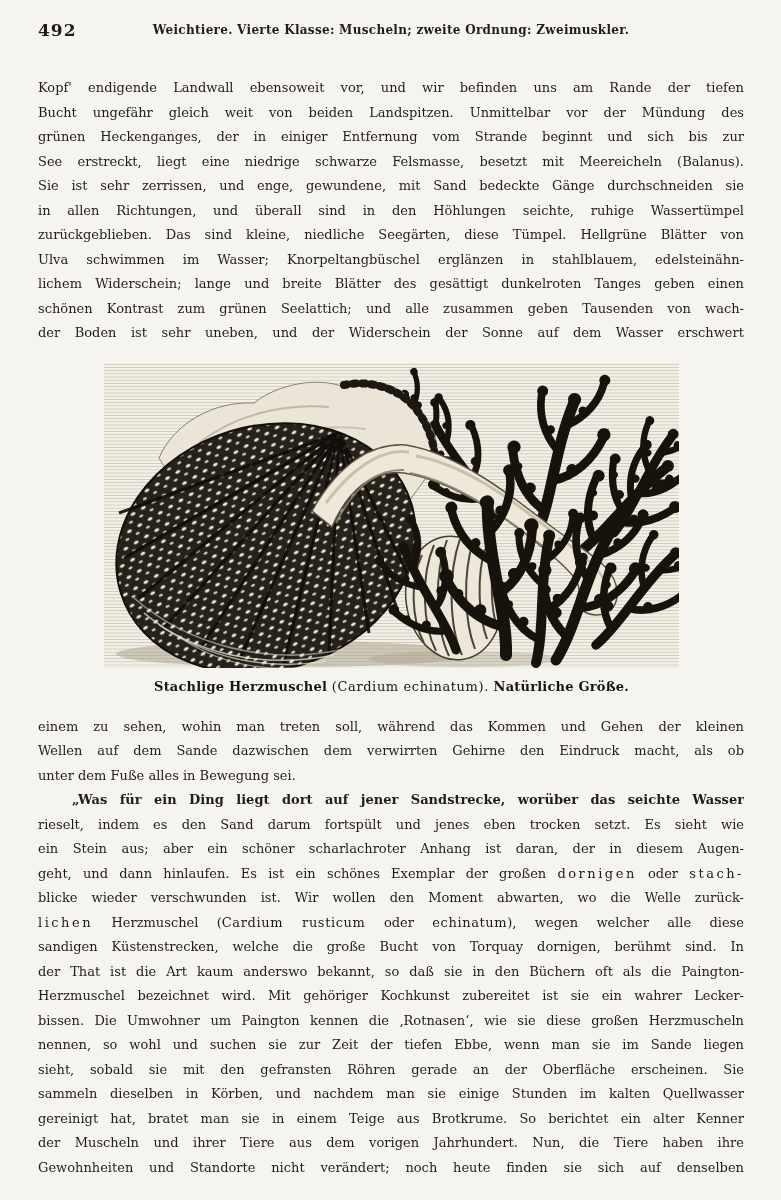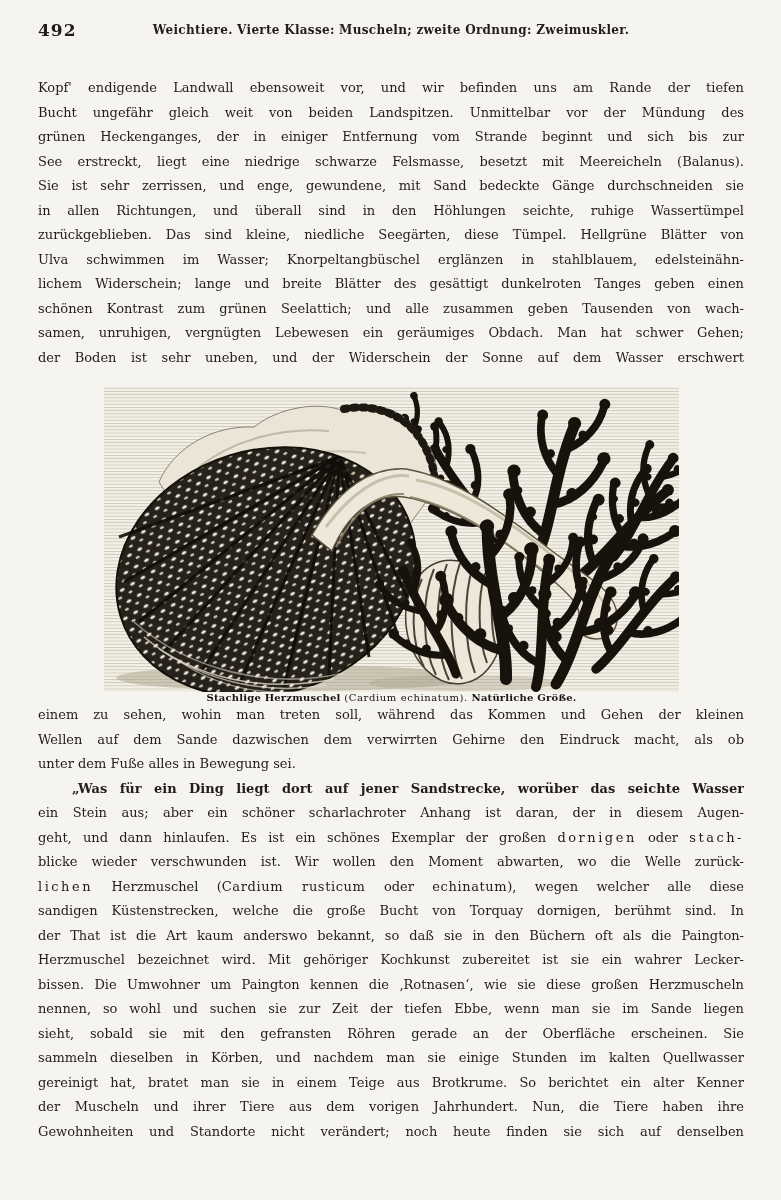--- a/index.html
+++ b/index.html
@@ -19,23 +19,23 @@
     font-size:13px; line-height:24.5px; height:24.5px;
     text-align:justify; text-align-last:justify;
     overflow:hidden;
   }
   .line.end { text-align-last:left; }
   .line.indent { padding-left:34px;font-weight:bold; }
   .sp { letter-spacing:2.5px; }
   .latin { letter-spacing:0.6px; }
   .figure { margin:17px 0 0 66px; width:575px; }
   .figure svg { display:block; }
-  figcaption { text-align:center; font-size:10px; letter-spacing:0.2px; color:#181511; }
+  figcaption { text-align:center; font-size:13px; margin-top:11px; letter-spacing:0.2px; color:#181511; }
   .cap-de { font-weight:bold; }
-  .para2 { }
+  .para2 { margin-top:21px; }
 </style>
 </head>
 <body>
 
 <div class="page">
 
   <div class="running-header">
     <span class="pagenum">492</span>
     <span class="headtitle">Weichtiere.  Vierte Klasse: Muscheln; zweite Ordnung: Zweimuskler.</span>
   </div>
@@ -44,21 +44,20 @@
     <div class="line">Kopf' endigende Landwall ebensoweit vor, und wir befinden uns am Rande der tiefen</div>
     <div class="line">Bucht ungefähr gleich weit von beiden Landspitzen.  Unmittelbar vor der Mündung des</div>
     <div class="line">grünen Heckenganges, der in einiger Entfernung vom Strande beginnt und sich bis zur</div>
     <div class="line">See erstreckt, liegt eine niedrige schwarze Felsmasse, besetzt mit Meereicheln (Balanus).</div>
     <div class="line">Sie ist sehr zerrissen, und enge, gewundene, mit Sand bedeckte Gänge durchschneiden sie</div>
     <div class="line">in allen Richtungen, und überall sind in den Höhlungen seichte, ruhige Wassertümpel</div>
     <div class="line">zurückgeblieben.  Das sind kleine, niedliche Seegärten, diese Tümpel.  Hellgrüne Blätter von</div>
     <div class="line">Ulva schwimmen im Wasser; Knorpeltangbüschel erglänzen in stahlblauem, edelsteinähn-</div>
     <div class="line">lichem Widerschein; lange und breite Blätter des gesättigt dunkelroten Tanges geben einen</div>
     <div class="line">schönen Kontrast zum grünen Seelattich; und alle zusammen geben Tausenden von wach-</div>
-    <div class="line">samen, unruhigen, vergnügten Lebewesen ein geräumiges Obdach.  Man hat schwer Gehen;</div>
     <div class="line">der Boden ist sehr uneben, und der Widerschein der Sonne auf dem Wasser erschwert</div>
   </div>
 
   <figure class="figure">
     <svg viewBox="0 0 575 305" width="575" height="305">
       <defs>
         <pattern id="hatch" width="7" height="3.2" patternUnits="userSpaceOnUse">
           <rect width="7" height="3.2" fill="#f2efe6"></rect>
           <line x1="0" y1="1.2" x2="7" y2="1.2" stroke="#c3bcaa" stroke-width="0.7"></line>
         </pattern>
@@ -176,20 +175,21 @@
   </figure>
 
   <div class="para para2">
     <div class="line">einem zu sehen, wohin man treten soll, während das Kommen und Gehen der kleinen</div>
     <div class="line">Wellen auf dem Sande dazwischen dem verwirrten Gehirne den Eindruck macht, als ob</div>
     <div class="line end">unter dem Fuße alles in Bewegung sei.</div>
   </div>
 
   <div class="para">
     <div class="line indent">„Was für ein Ding liegt dort auf jener Sandstrecke, worüber das seichte Wasser</div>
+    <div class="line">rieselt, indem es den Sand darum fortspült und jenes eben trocken setzt.  Es sieht wie</div>
     <div class="line">ein Stein aus; aber ein schöner scharlachroter Anhang ist daran, der in diesem Augen-</div>
     <div class="line"><span>geht, und dann hinlaufen.  Es ist ein schönes Exemplar der großen </span><span class="sp">dornigen</span><span> oder </span><span class="sp">stach-</span></div>
     <div class="line">blicke wieder verschwunden ist.  Wir wollen den Moment abwarten, wo die Welle zurück-</div>
     <div class="line"><span class="sp">lichen</span><span> Herzmuschel (</span><span class="latin">Cardium rusticum</span><span> oder </span><span class="latin">echinatum</span><span>), wegen welcher alle diese</span></div>
     <div class="line">sandigen Küstenstrecken, welche die große Bucht von Torquay dornigen, berühmt sind.  In</div>
     <div class="line">der That ist die Art kaum anderswo bekannt, so daß sie in den Büchern oft als die Paington-</div>
     <div class="line">Herzmuschel bezeichnet wird.  Mit gehöriger Kochkunst zubereitet ist sie ein wahrer Lecker-</div>
     <div class="line">bissen.  Die Umwohner um Paington kennen die ‚Rotnasen‘, wie sie diese großen Herzmuscheln</div>
     <div class="line">nennen, so wohl und suchen sie zur Zeit der tiefen Ebbe, wenn man sie im Sande liegen</div>
     <div class="line">sieht, sobald sie mit den gefransten Röhren gerade an der Oberfläche erscheinen.  Sie</div>

